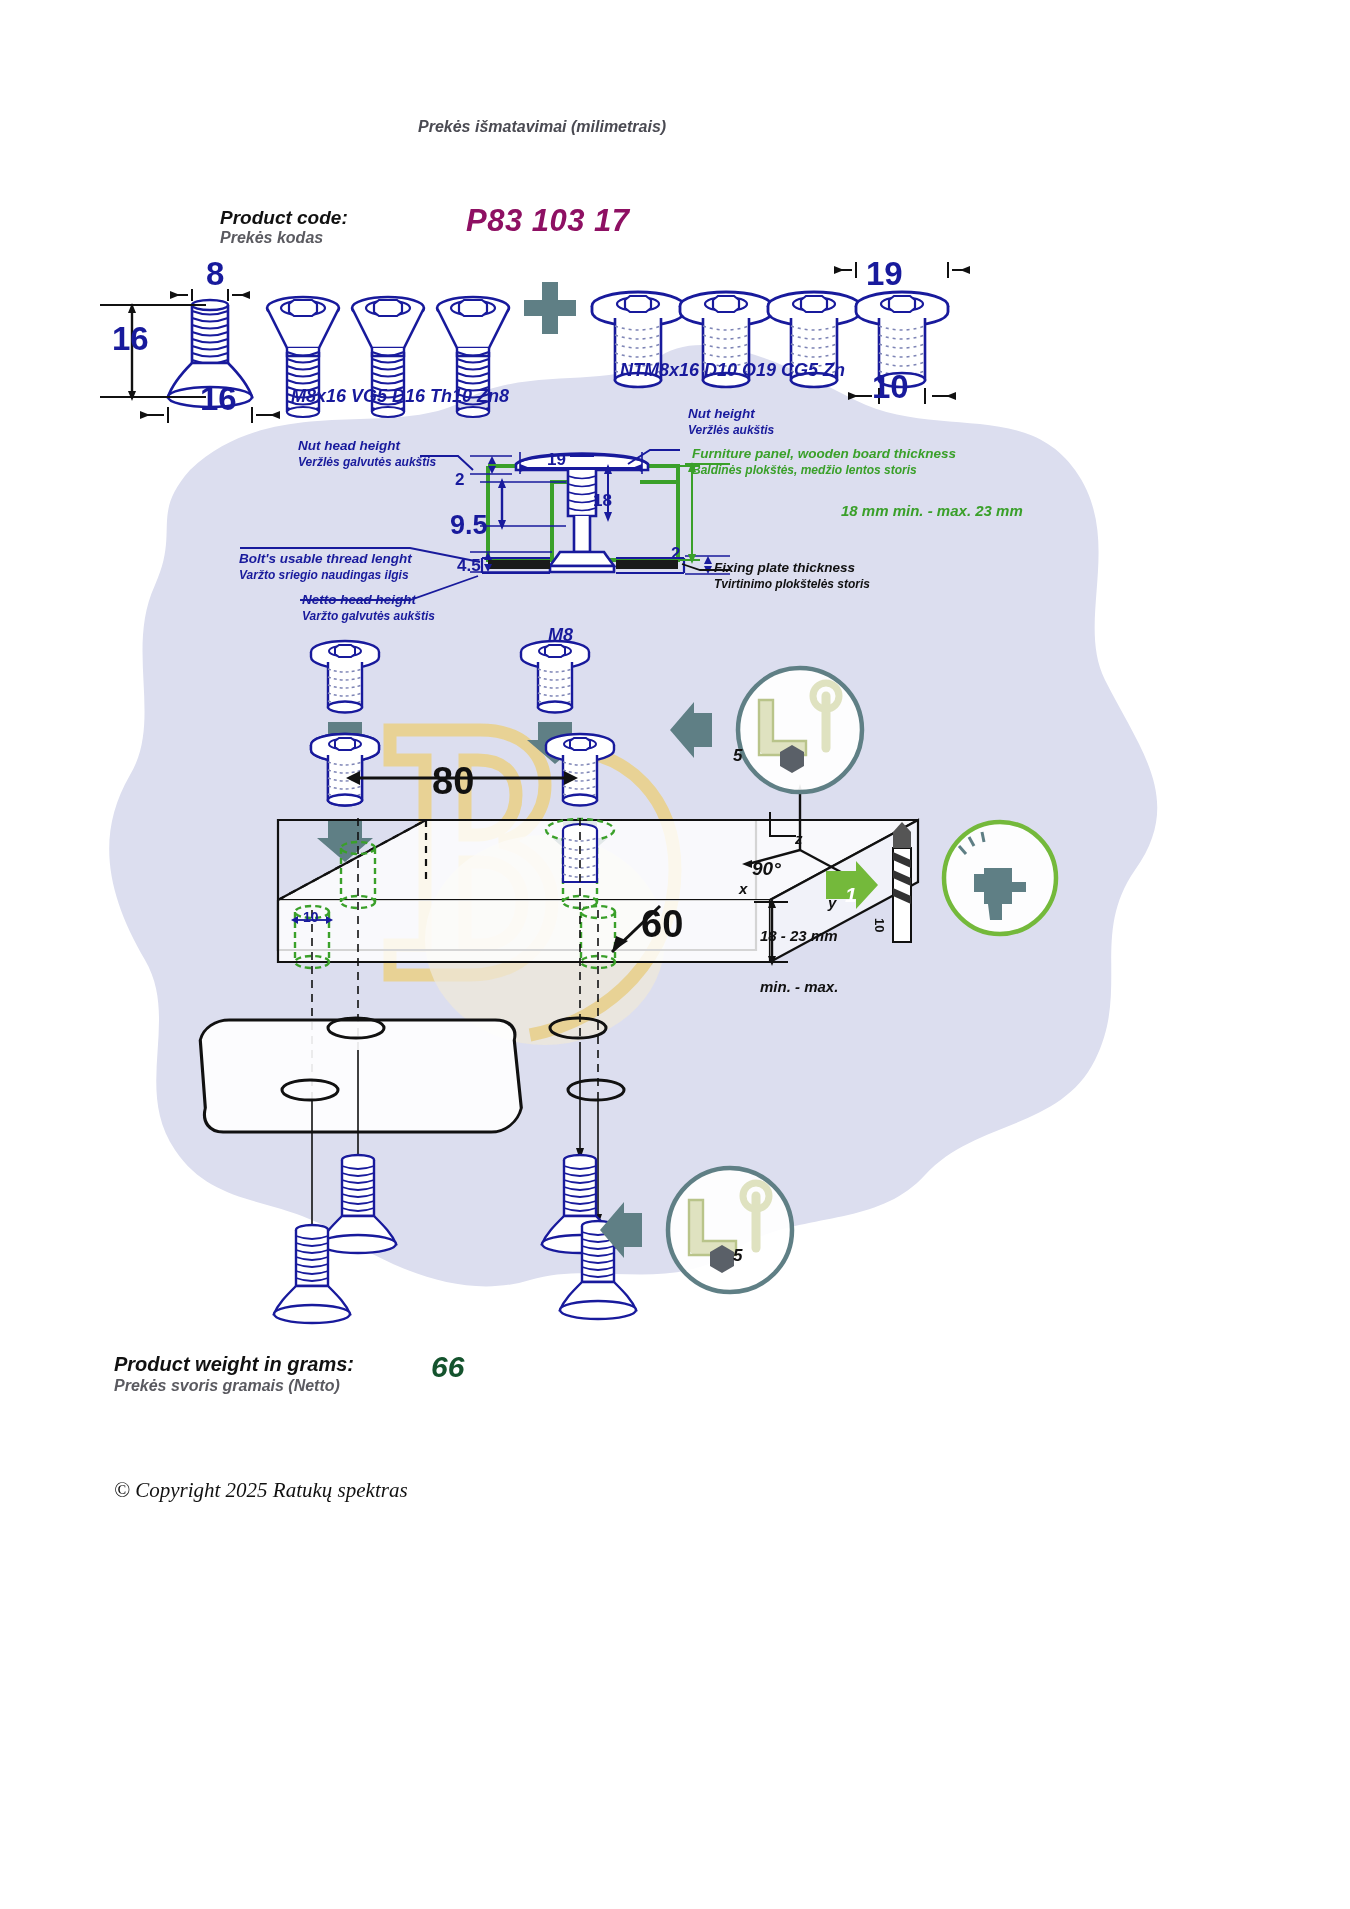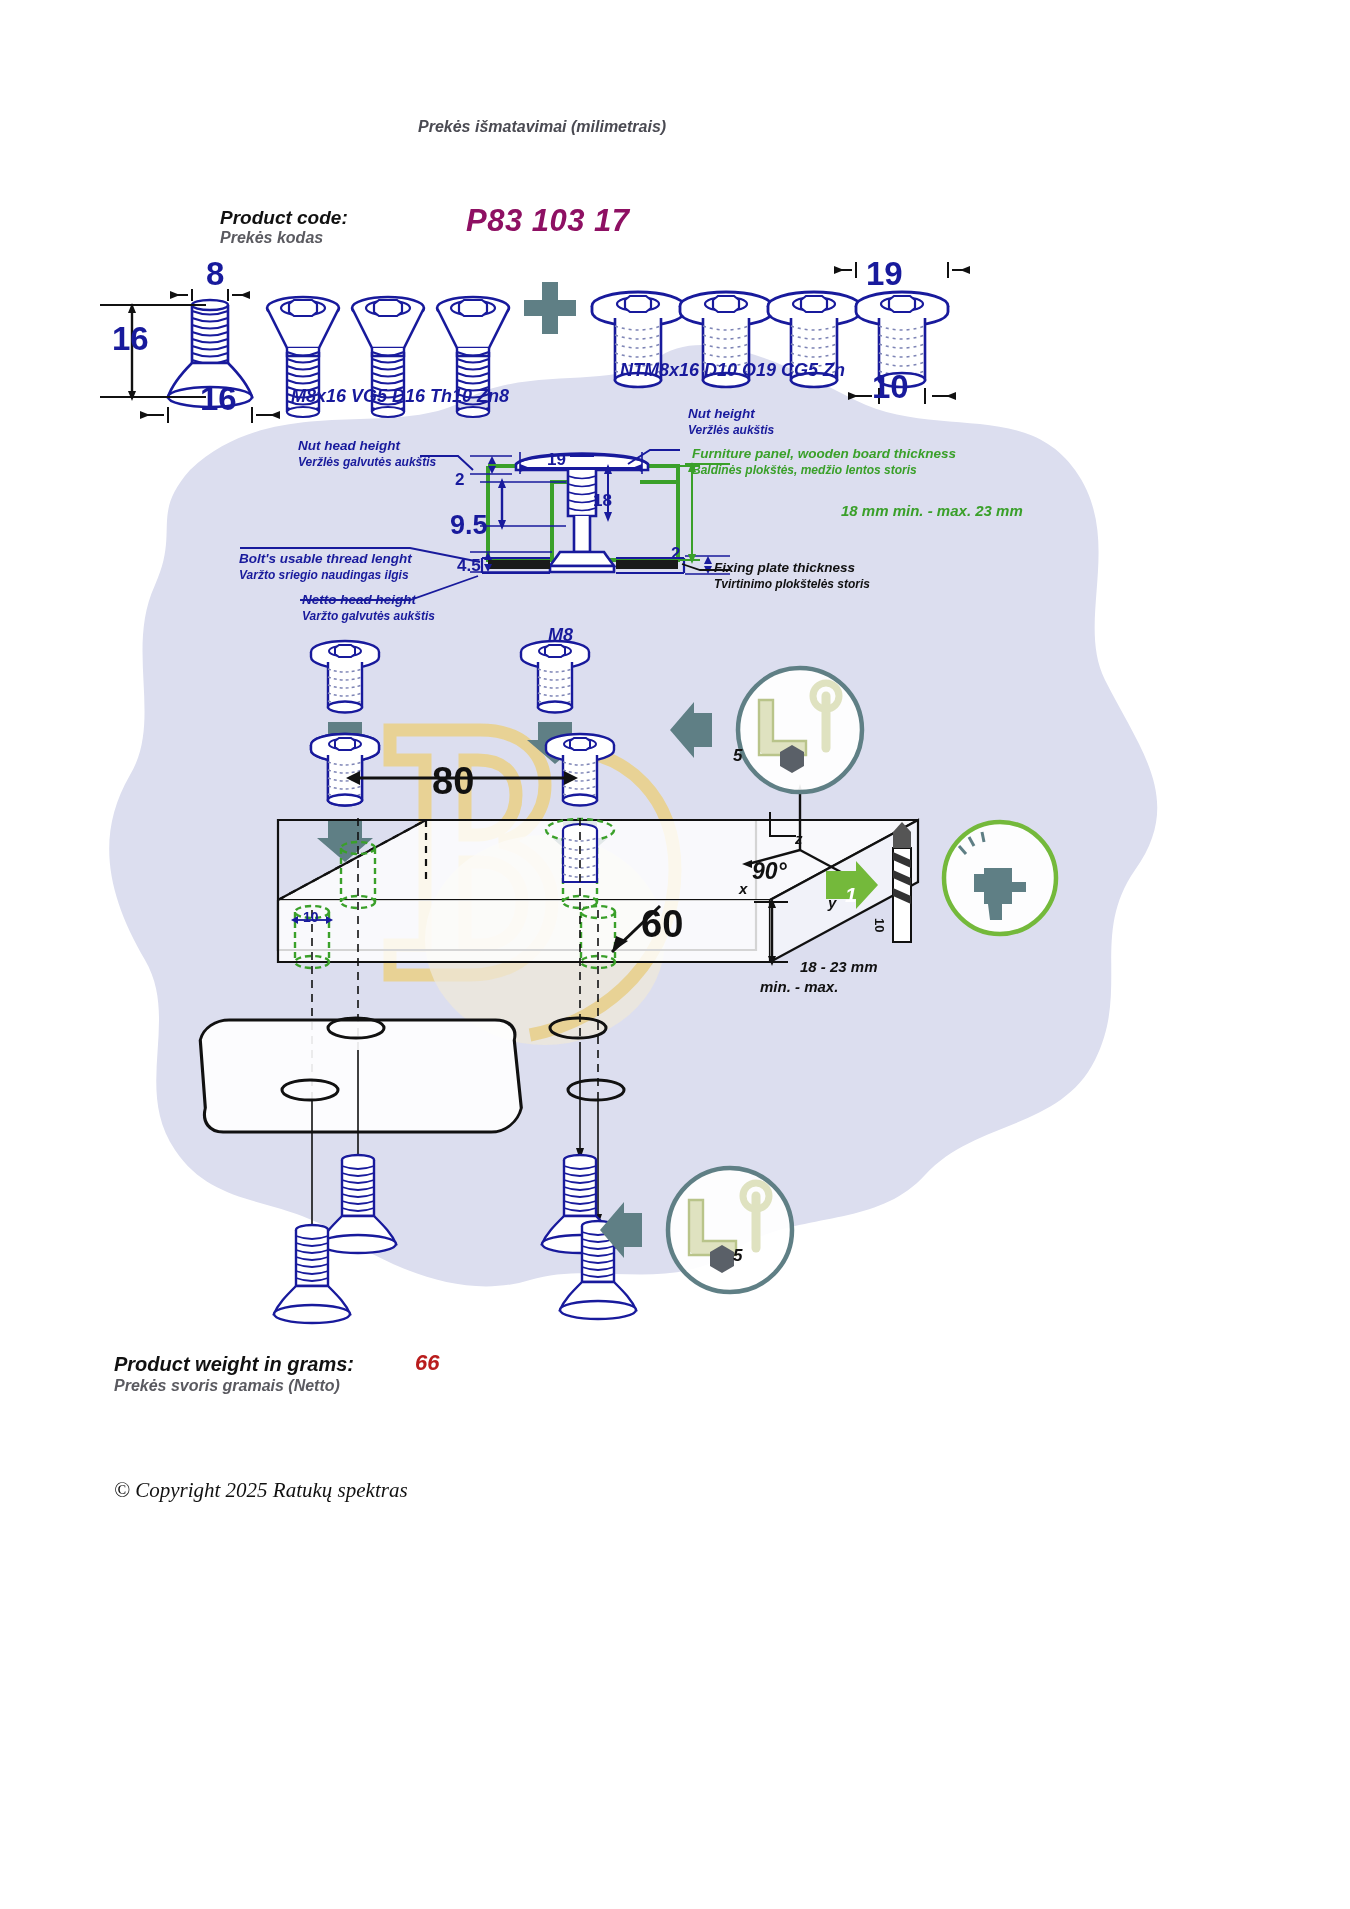--- a/index.html
+++ b/index.html
@@ -27,21 +27,21 @@
   .dim-sm{font-size:17px;font-weight:bold;color:#181a9c;}
   .dim-xs{font-size:14px;font-weight:bold;color:#181a9c;}
   .cal-en{font-size:13.5px;font-weight:bold;font-style:italic;color:#181a9c;}
   .cal-lt{font-size:12px;font-weight:bold;font-style:italic;color:#181a9c;}
   .cal-g-en{font-size:13.5px;font-weight:bold;font-style:italic;color:#3aa02a;}
   .cal-g-lt{font-size:12px;font-weight:bold;font-style:italic;color:#3aa02a;}
   .green-dim{font-size:15px;font-weight:bold;font-style:italic;color:#3aa02a;}
   .blk-en{font-size:13.5px;font-weight:bold;font-style:italic;color:#111;}
   .blk-lt{font-size:12px;font-weight:bold;font-style:italic;color:#111;}
   .note-it{font-size:15px;font-weight:bold;font-style:italic;color:#111;}
-  .weight-val{font-size:22px;font-weight:bold;font-style:italic;color:#b91c1c;}
+  .weight-val{font-size:30px;font-weight:bold;font-style:italic;color:#14532d;margin-left:16px;}
   .copyright{font-size:21px;font-style:italic;color:#111;font-family:"Liberation Serif",serif;}
   .big80{font-size:38px;font-weight:bold;color:#111;}
   .big60{font-size:38px;font-weight:bold;color:#111;}
   svg{overflow:visible;}
 </style>
 </head>
 <body>
 
 <div class="page">
 
@@ -500,23 +500,23 @@
       <circle cx="26" cy="-34" r="13" fill="none" stroke="#dfe2c0" stroke-width="7"></circle>
       <path d="M-20,22 l12,-7 l12,7 l0,14 l-12,7 l-12,-7 Z" fill="#5a6068"></path>
     </g>
     <use href="#bigArrow" transform="translate(482,600) rotate(90)"></use>
   </svg>
 
   <div class="t bolt-name" style="left:548px;top:625px;">M8</div>
   <div class="t big80" style="left:432px;top:760px;">80</div>
   <div class="t big60" style="left:641px;top:903px;">60</div>
   <div class="t dim-xs" style="left:303px;top:909px;">10</div>
-  <div class="t note-it" style="left:760px;top:958px;margin-left:40px;">18 - 23 mm</div>
+  <div class="t note-it" style="left:760px;top:927px;">18 - 23 mm</div>
   <div class="t note-it" style="left:760px;top:978px;">min. - max.</div>
-  <div class="t" style="left:752px;top:858px;font-size:23px;font-weight:bold;font-style:italic;color:#111;">90°</div>
+  <div class="t" style="left:752px;top:858px;font-size:19px;font-weight:bold;font-style:italic;color:#111;">90°</div>
   <div class="t" style="left:795px;top:830px;font-size:15px;font-weight:bold;font-style:italic;color:#111;">z</div>
   <div class="t" style="left:739px;top:880px;font-size:15px;font-weight:bold;font-style:italic;color:#111;">x</div>
   <div class="t" style="left:828px;top:894px;font-size:15px;font-weight:bold;font-style:italic;color:#111;">y</div>
   <div class="t" style="left:845px;top:883px;font-size:21px;font-weight:bold;font-style:italic;color:#ffffff;">1</div>
   <div class="t" style="left:887px;top:918px;font-size:13px;font-weight:bold;color:#111;transform:rotate(90deg);transform-origin:left top;">10</div>
   <div class="t" style="left:733px;top:746px;font-size:17px;font-weight:bold;font-style:italic;color:#111;">5</div>
   <div class="t" style="left:733px;top:1246px;font-size:17px;font-weight:bold;font-style:italic;color:#111;">5</div>
 
   <div class="t lbl-en" style="left:114px;top:1353px;font-size:20px;">Product weight in grams:</div>
   <div class="t lbl-lt" style="left:114px;top:1377px;">Prekės svoris gramais (Netto)</div>

